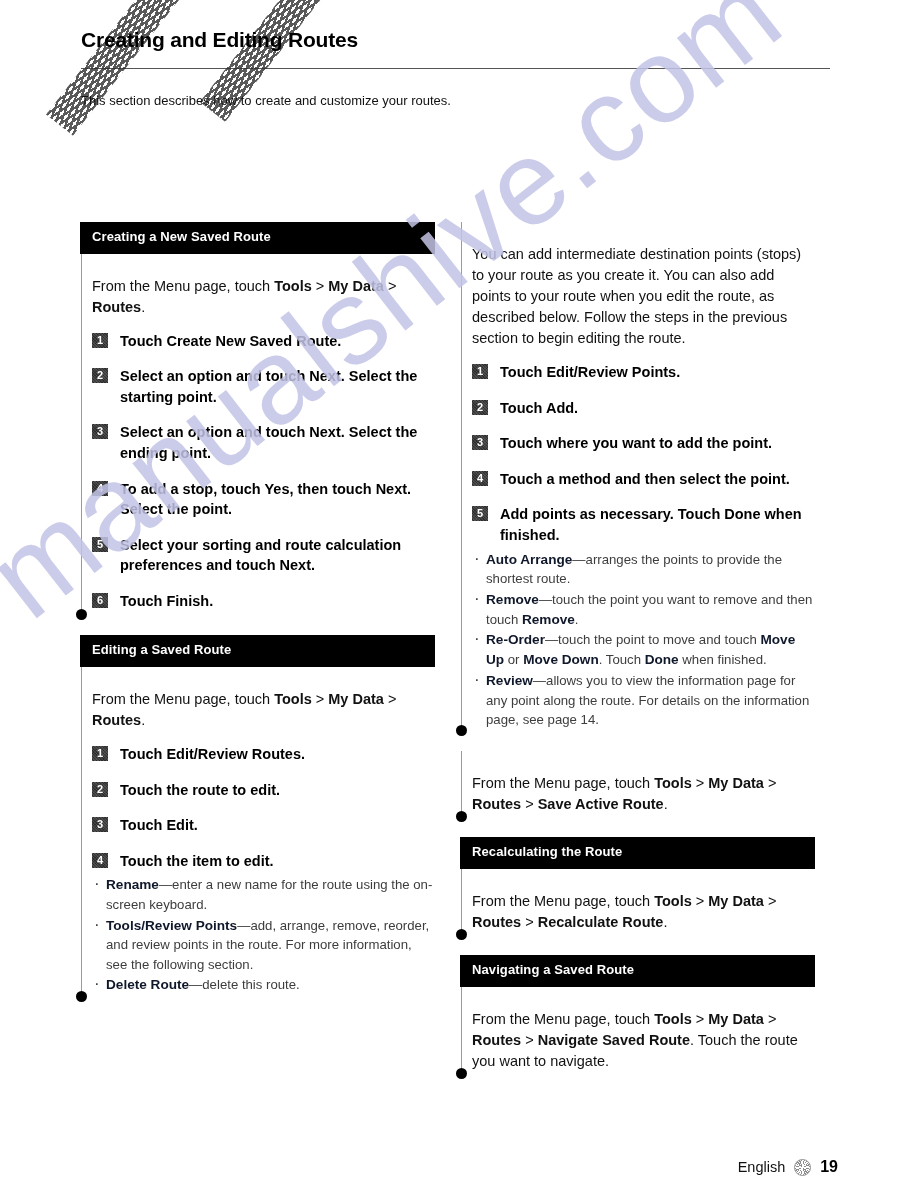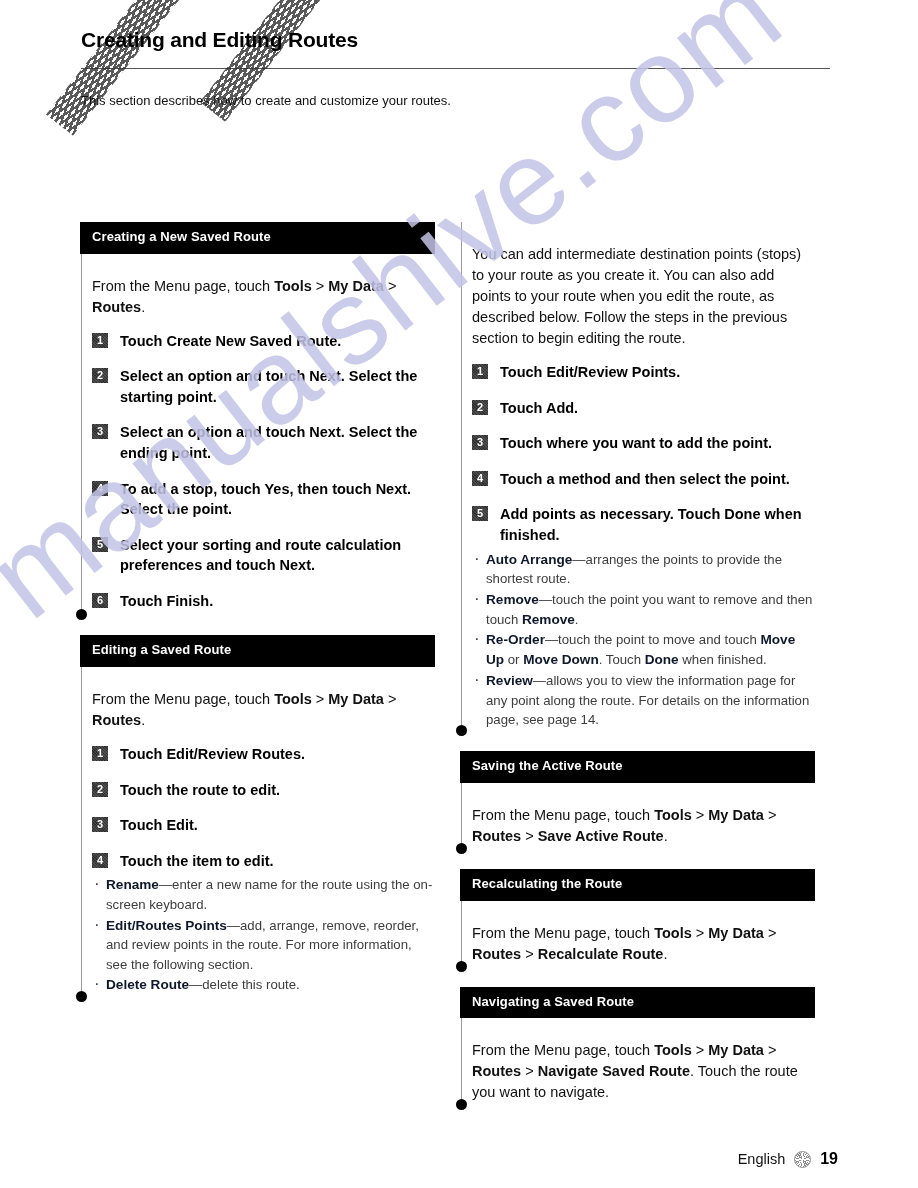--- a/index.html
+++ b/index.html
@@ -205,21 +205,21 @@
   .bullet b {
     font-weight: 700;
     color: #0f172a;
     font-size: 13.6px;
   }
 
   
   .footer {
     position: absolute;
     right: 80px;
-    bottom: 20px;
+    bottom: 12px;
     display: flex;
     align-items: center;
     gap: 9px;
     z-index: 4;
   }
   .footer-lang {
     font-size: 14.5px;
     color: #111;
   }
   .footer-orn {
@@ -269,21 +269,21 @@
       <div class="section-body">
         <p class="para">From the Menu page, touch <b>Tools</b> &gt; <b>My Data</b> &gt; <b>Routes</b>.</p>
         <ul class="steps">
           <li class="step"><span class="step-num">1</span><span>Touch Edit/Review Routes.</span></li>
           <li class="step"><span class="step-num">2</span><span>Touch the route to edit.</span></li>
           <li class="step"><span class="step-num">3</span><span>Touch Edit.</span></li>
           <li class="step"><span class="step-num">4</span><span>Touch the item to edit.</span></li>
         </ul>
         <ul class="bullets">
           <li class="bullet"><b>Rename</b>—enter a new name for the route using the on-screen keyboard.</li>
-          <li class="bullet"><b>Edit/Routes Points</b>—add, arrange, remove, reorder, and review points in the route. For more information, see the following section.</li>
+          <li class="bullet"><b>Tools/Review Points</b>—add, arrange, remove, reorder, and review points in the route. For more information, see the following section.</li>
           <li class="bullet"><b>Delete Route</b>—delete this route.</li>
         </ul>
       </div>
     </div>
   </div>
 <div class="col col-right" id="right-column">
     <div class="section">
       <div class="section-body">
         <p class="para">You can add intermediate destination points (stops) to your route as you create it. You can also add points to your route when you edit the route, as described below. Follow the steps in the previous section to begin editing the route.</p>
         <ul class="steps">
@@ -295,21 +295,20 @@
         </ul>
         <ul class="bullets">
           <li class="bullet"><b>Auto Arrange</b>—arranges the points to provide the shortest route.</li>
           <li class="bullet"><b>Remove</b>—touch the point you want to remove and then touch <b>Remove</b>.</li>
           <li class="bullet"><b>Re-Order</b>—touch the point to move and touch <b>Move Up</b> or <b>Move Down</b>. Touch <b>Done</b> when finished.</li>
           <li class="bullet"><b>Review</b>—allows you to view the information page for any point along the route. For details on the information page, see page 14.</li>
         </ul>
       </div>
     </div>
     <div class="section">
-      <div class="section-head">Saving the Active Route</div>
       <div class="section-body">
         <p class="para">From the Menu page, touch <b>Tools</b> &gt; <b>My Data</b> &gt; <b>Routes</b> &gt; <b>Save Active Route</b>.</p>
       </div>
     </div>
     <div class="section">
       <div class="section-head">Recalculating the Route</div>
       <div class="section-body">
         <p class="para">From the Menu page, touch <b>Tools</b> &gt; <b>My Data</b> &gt; <b>Routes</b> &gt; <b>Recalculate Route</b>.</p>
       </div>
     </div>

